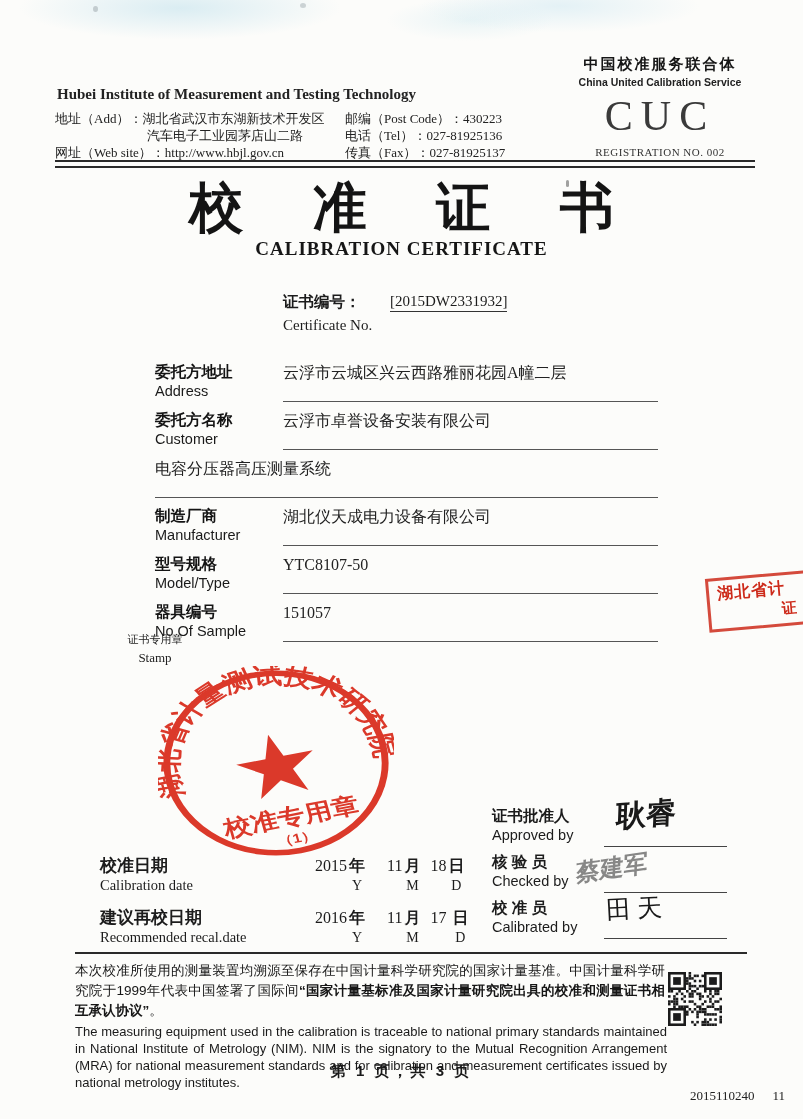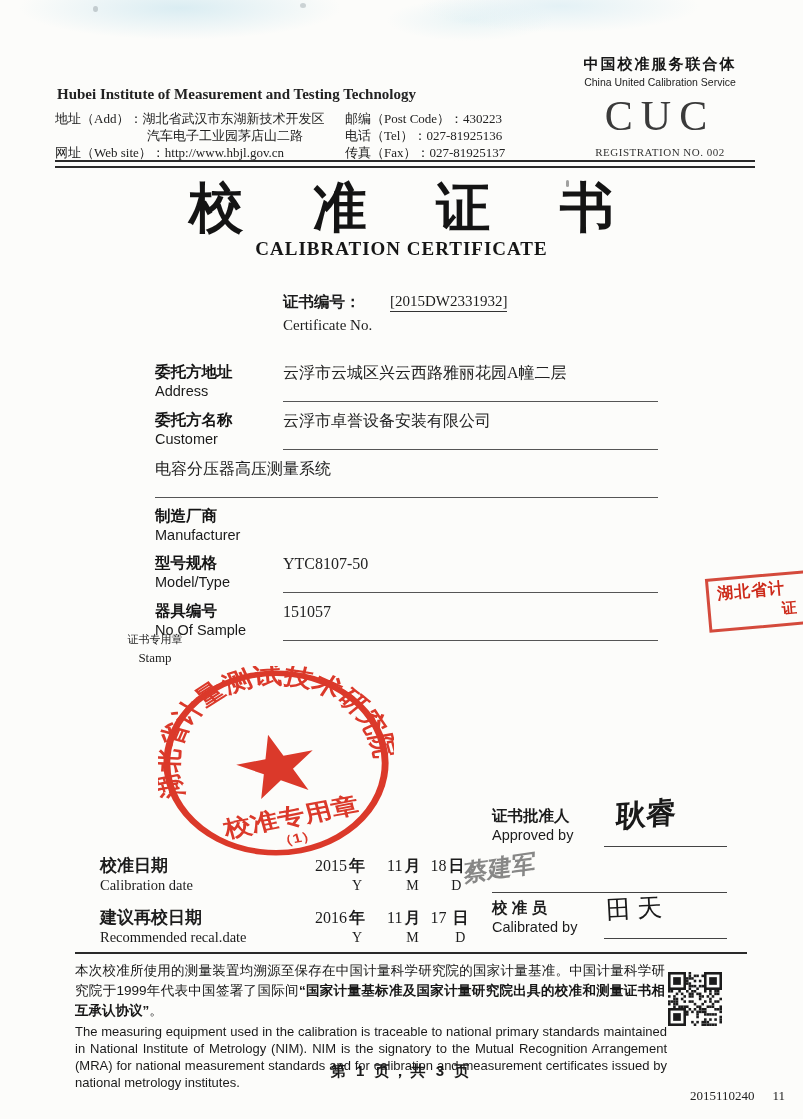--- a/index.html
+++ b/index.html
@@ -17,21 +17,21 @@
 
   
   .inst-zh{left:57px;top:45px;font-size:27px;font-weight:bold;letter-spacing:2px;color:#161616;}
   .inst-en{left:57px;top:86px;font-size:15px;font-weight:bold;color:#222;}
   .contact{left:55px;top:110px;width:500px;font-size:13px;color:#222;line-height:17px;}
   .contact table{border-collapse:collapse;}
   .contact td{vertical-align:top;padding:0;}
   .addr2{padding-left:92px;}
   .cuc{left:560px;top:55px;width:200px;text-align:center;}
   .cuc-zh{font-size:15px;font-weight:bold;letter-spacing:2px;color:#161616;}
-  .cuc-en{font-size:10.5px;font-weight:normal;margin-top:2px;color:#222;}
+  .cuc-en{font-size:10.5px;font-weight:bold;margin-top:2px;color:#222;}
   .cuc-abbr{font-family:"Liberation Serif", serif;font-size:42px;letter-spacing:8px;color:#3a3a3a;margin-top:4px;}
   .cuc-reg{font-family:"Liberation Serif", serif;font-size:11px;letter-spacing:.5px;color:#333;margin-top:6px;}
   .dbl-rule{left:55px;top:160px;width:700px;height:4px;border-top:2px solid #2a2a2a;border-bottom:2px solid #2a2a2a;}
 
   
   .title-zh{left:0;top:172px;width:803px;text-align:center;font-family:"Liberation Serif", serif;
             font-weight:bold;font-size:54px;letter-spacing:28px;text-indent:28px;color:#141414;}
   .title-en{left:0;top:238px;width:803px;text-align:center;font-family:"Liberation Serif", serif;
             font-weight:bold;font-size:19px;letter-spacing:1px;color:#161616;}
 
@@ -166,20 +166,21 @@
       <div class="fval">云浮市卓誉设备安装有限公司</div>
     </div>
     <div class="frow" style="margin-top:5px">
       <div class="fval">电容分压器高压测量系统</div>
     </div>
     <div class="frow">
       <div class="flab">
           <div class="zh">制造厂商</div>
           <div class="en">Manufacturer</div>
         </div>
+      <div class="fval">湖北仪天成电力设备有限公司</div>
     </div>
     <div class="frow">
       <div class="flab">
           <div class="zh">型号规格</div>
           <div class="en">Model/Type</div>
         </div>
       <div class="fval">YTC8107-50</div>
     </div>
     <div class="frow">
       <div class="flab">
@@ -217,20 +218,24 @@
     <div class="srow">
       <div class="lab">
           <div class="zh">证书批准人</div>
         <div class="en">Approved by</div>
         </div>
       <div class="sigline">
         <span class="sig sig-approved">耿睿</span>
       </div>
     </div>
     <div class="srow">
+      <div class="lab">
+          <div class="zh">核 验 员</div>
+        <div class="en">Checked by</div>
+        </div>
       <div class="sigline">
         <span class="sig sig-checked">蔡建军</span>
       </div>
     </div>
     <div class="srow">
       <div class="lab">
           <div class="zh">校 准 员</div>
         <div class="en">Calibrated by</div>
         </div>
       <div class="sigline">

